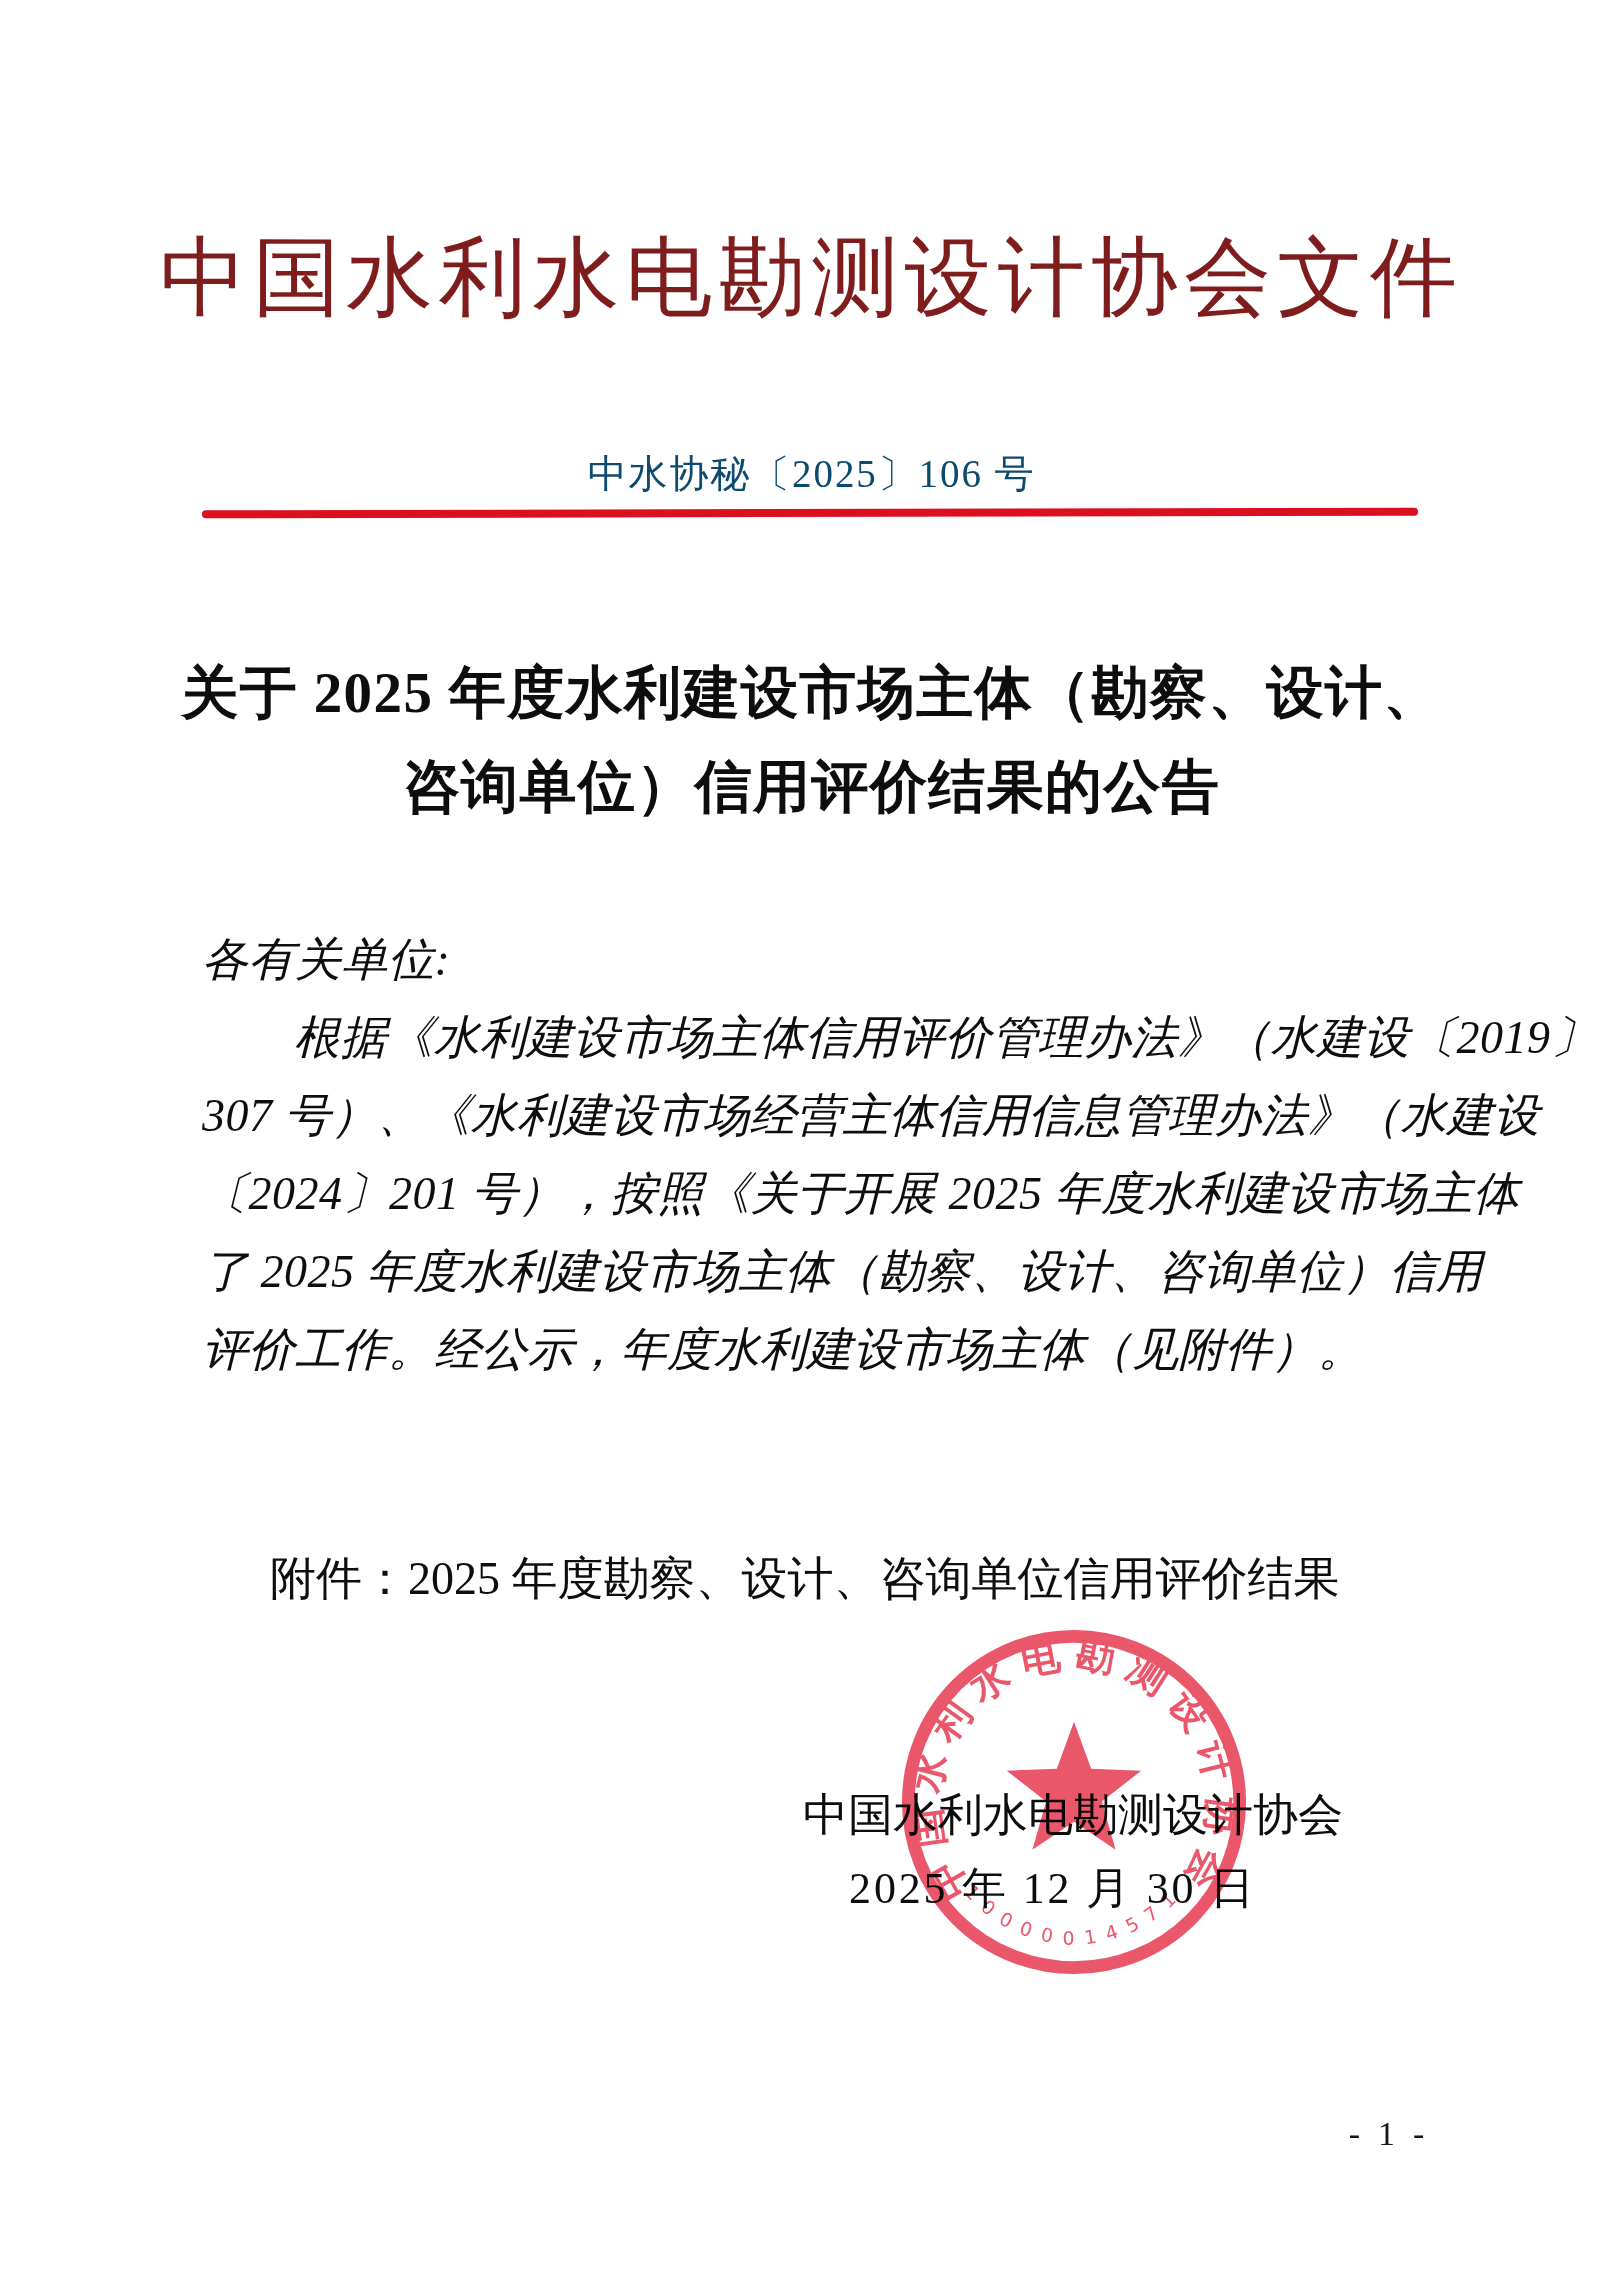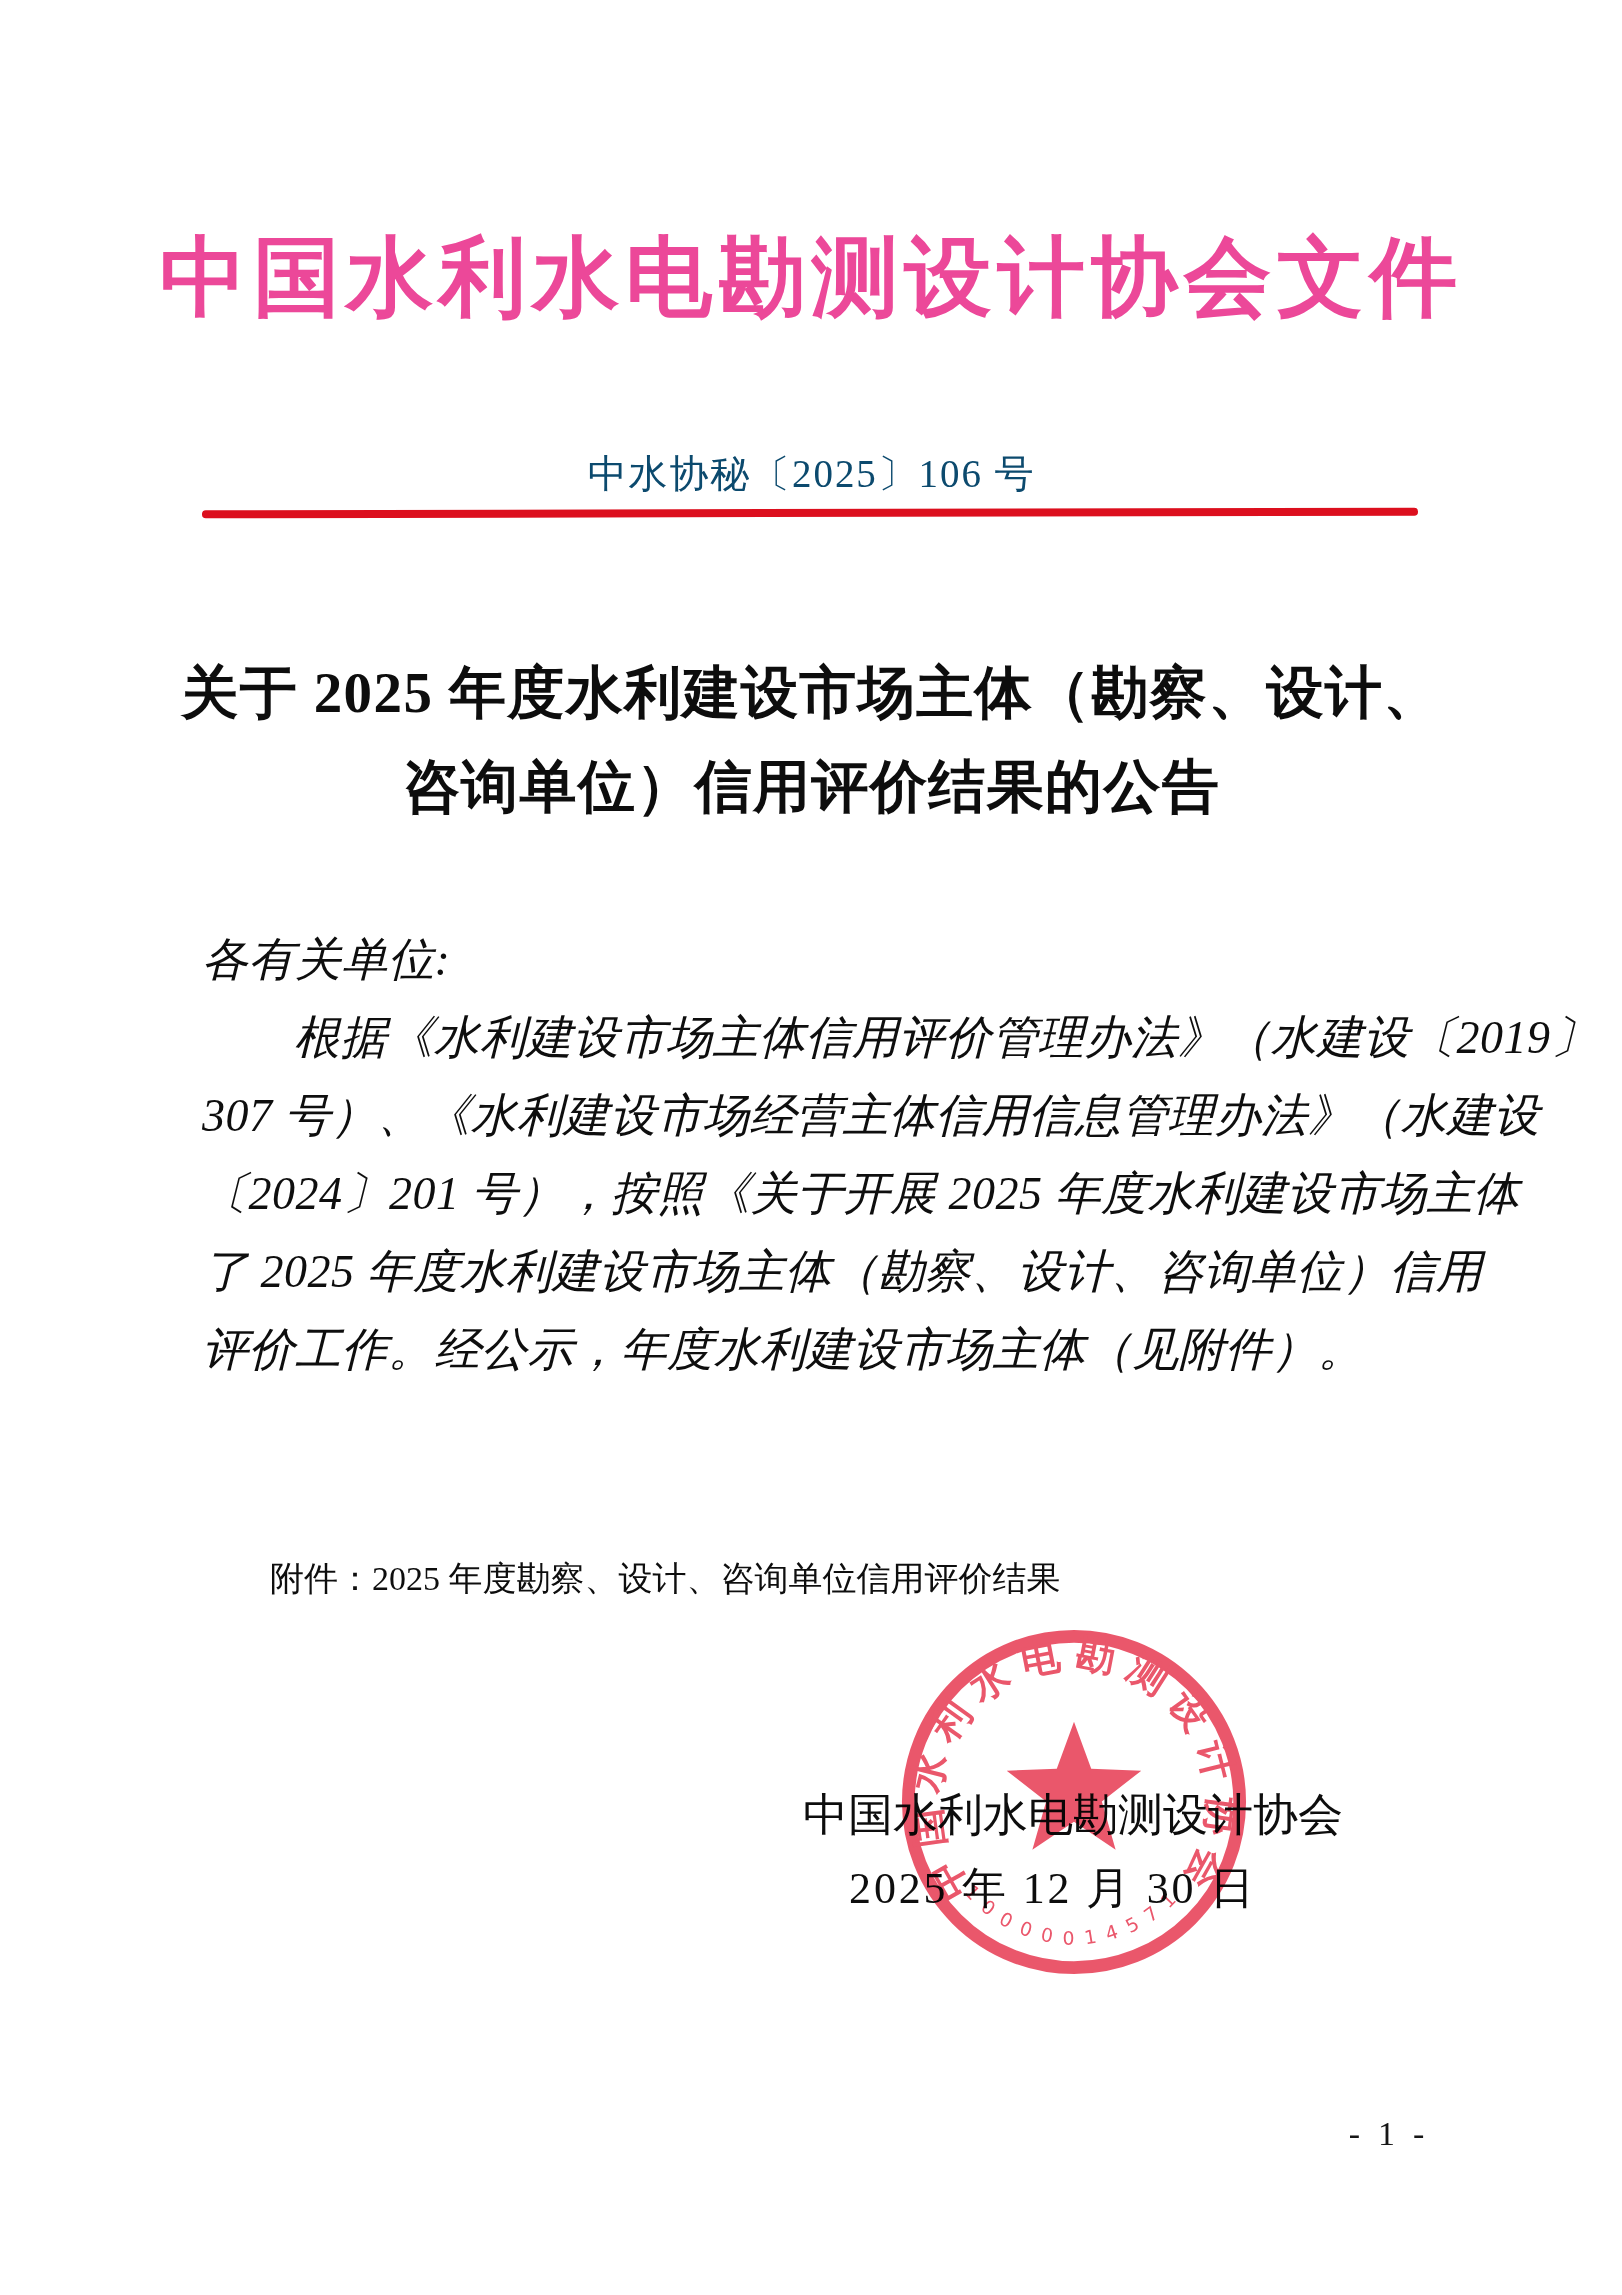--- a/index.html
+++ b/index.html
@@ -8,23 +8,23 @@
     width:1623px;height:2295px;
     background:#ffffff;
     font-family:"Liberation Serif","DejaVu Serif",serif;
     color:#111;
     overflow:hidden;
   }
   .letterhead{
     position:absolute;left:0;right:0;top:225px;
     text-align:center;
     font-size:87px;line-height:105px;
-    font-weight:bold;
+    font-weight:normal;
     letter-spacing:6.1px;
-    color:#ec4899;
+    color:#7f1d1d;
     white-space:nowrap;
   }
   .doc-number{
     position:absolute;left:0;right:0;top:447px;
     text-align:center;
     font-size:39px;line-height:53px;
     color:#0c4a6e;
     letter-spacing:1.9px;
     white-space:nowrap;
   }
@@ -51,21 +51,21 @@
     color:#0e0e0e;
     letter-spacing:0.5px;
     font-style:italic;
   }
   .body-line{white-space:nowrap;}
   .body-line.indent{text-indent:92px;}
   .attachment{
     position:absolute;left:202px;top:1540px;
     width:1217px;
     padding-left:68px;
-    font-size:34px;line-height:78px;
+    font-size:46px;line-height:78px;
     color:#0e0e0e;
     white-space:nowrap;
   }
   .signature{
     position:absolute;left:800px;top:1776px;
     width:546px;
     text-align:center;
     font-size:45px;line-height:78px;
     color:#0d0d0d;
     white-space:nowrap;

